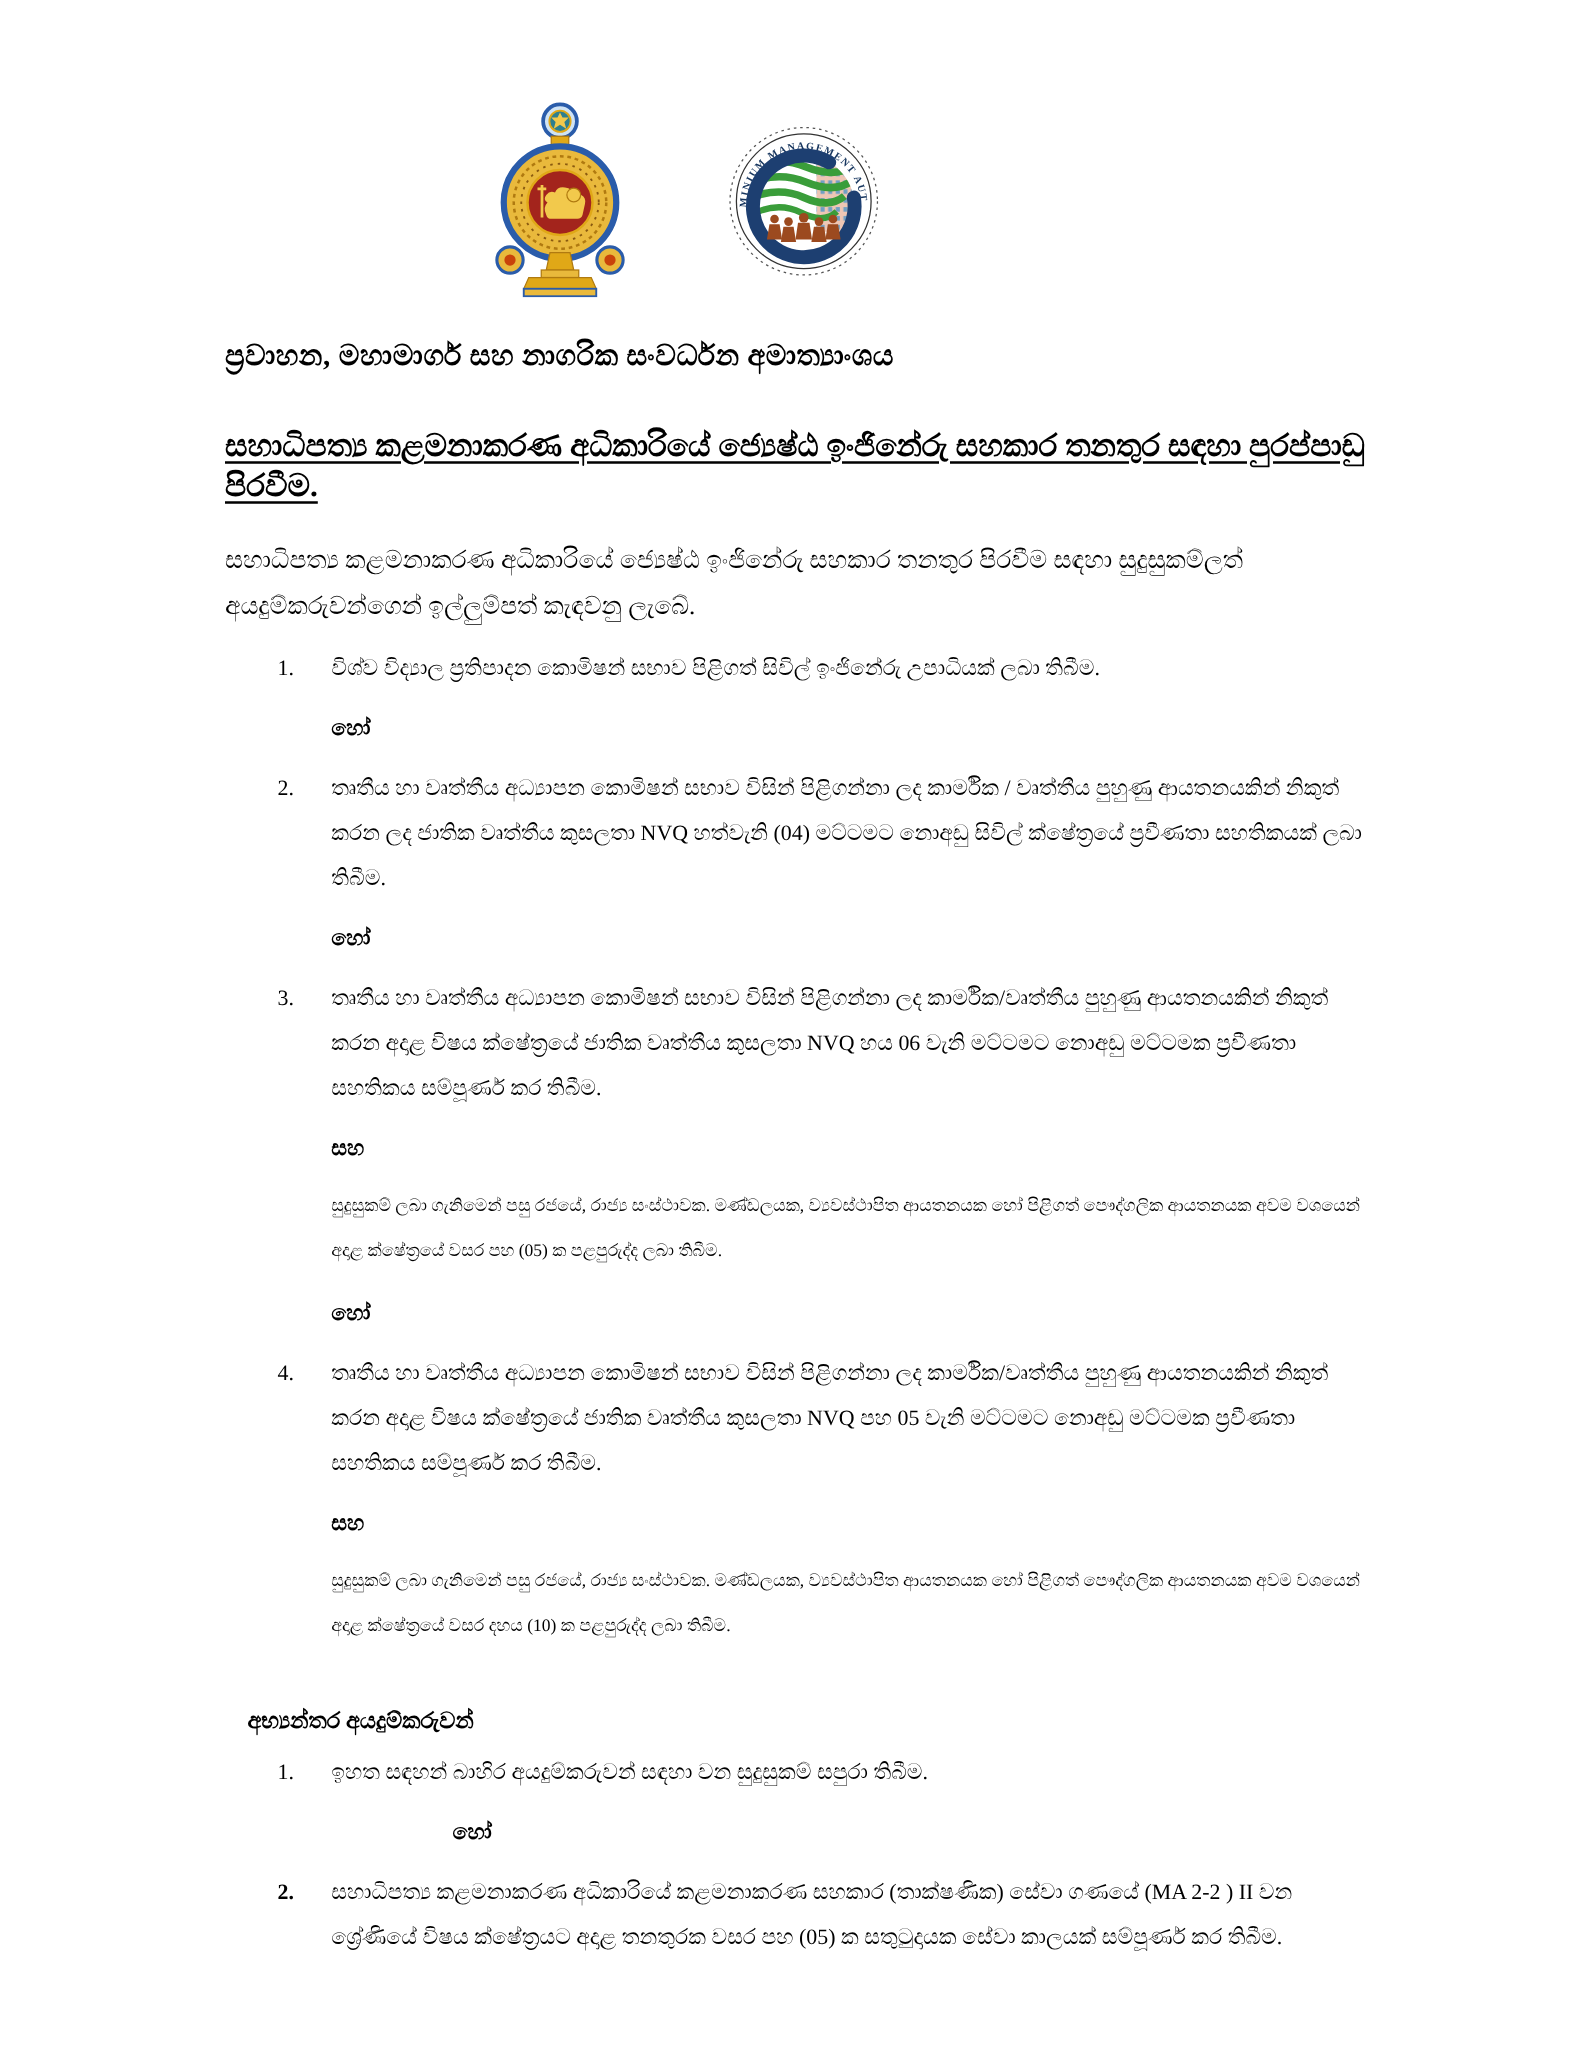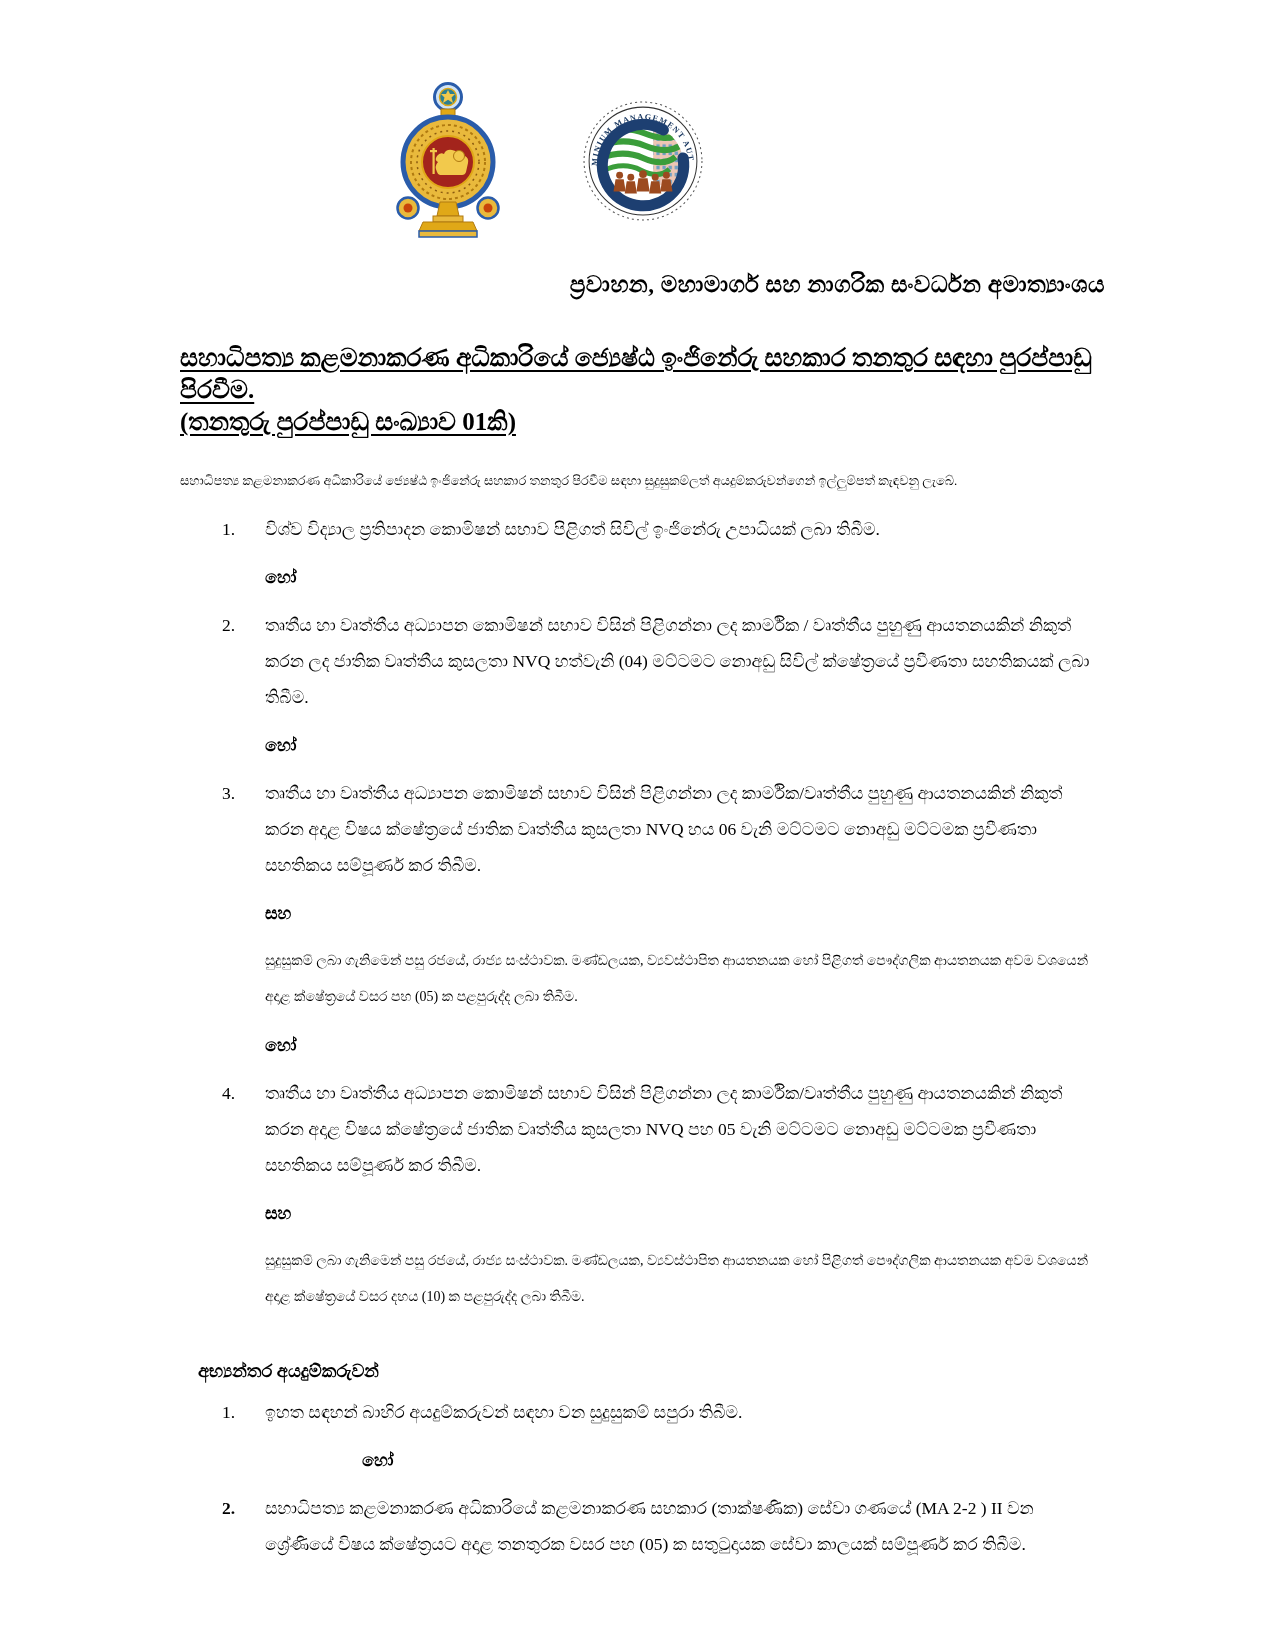--- a/index.html
+++ b/index.html
@@ -5,25 +5,25 @@
   html,body{margin:0;padding:0;background:#ffffff;}
   body{
     width:1275px;height:1650px;position:relative;overflow:hidden;
     font-family:"Liberation Serif","DejaVu Serif",serif;color:#000;
   }
   .page{padding:0 170px 0 180px;}
   header.logos{position:relative;height:238px;}
   .emblem{position:absolute;left:212px;top:80px;width:112px;height:158px;}
   .cma{position:absolute;left:402px;top:100px;width:122px;height:122px;}
   h1.ministry{
-    margin:34px 0 0 0;text-align:right;font-size:23px;font-weight:bold;letter-spacing:0.5px;
+    margin:34px 0 0 0;text-align:left;font-size:23px;font-weight:bold;letter-spacing:0.5px;
   }
   .notice-heading{margin-top:44px;font-size:25px;font-weight:bold;line-height:32px;}
   .notice-heading .u{text-decoration:underline;text-underline-offset:4px;}
-  p.intro{margin:24px 0 0 0;font-size:13px;line-height:37px;}
+  p.intro{margin:24px 0 0 0;font-size:20px;line-height:37px;}
   .section-heading{margin-top:30px;font-size:18px;font-weight:bold;}
   .section-heading.internal{margin-top:46px;margin-left:18px;}
   .num-item{display:flex;margin-top:12px;font-size:17.5px;line-height:36px;}
   .num-item .num{flex:0 0 85px;box-sizing:border-box;padding-left:42px;}
   .num-item .txt{flex:1 1 auto;}
   .connector{margin:12px 0 0 85px;font-size:17.5px;font-weight:bold;line-height:36px;}
   .connector.deep{margin-left:182px;}
   .follow-para{margin:12px 0 0 85px;font-size:14px;line-height:36px;}
   .num-item.bold-num .num{font-weight:bold;}
 </style>
@@ -111,21 +111,20 @@
             </g>
         </g>
       </svg>
     </div>
   </header>
 
   <h1 class="ministry">ප්‍රවාහන, මහාමාර්ග සහ නාගරික සංවර්ධන අමාත්‍යාංශය</h1>
 
   <div class="notice-heading">
     <div class="u">සහාධිපත්‍ය කළමනාකරණ අධිකාරියේ ජ්‍යෙෂ්ඨ  ඉංජිනේරු සහකාර තනතුර සඳහා පුරප්පාඩු පිරවීම.</div>
-    <div class="u">(තනතුරු පුරප්පාඩු සංඛ්‍යාව 01කි)</div>
   </div>
 
   <p class="intro">සහාධිපත්‍ය කළමනාකරණ අධිකාරියේ ජ්‍යෙෂ්ඨ ඉංජිනේරු සහකාර තනතුර පිරවීම සඳහා සුදුසුකම්ලත් අයදුම්කරුවන්ගෙන් ඉල්ලුම්පත් කැඳවනු ලැබේ.</p>
 
 
   <div class="num-item">
     <span class="num">1.</span>
     <span class="txt">විශ්ව විද්‍යාල ප්‍රතිපාදන කොමිෂන් සභාව පිළිගත් සිවිල් ඉංජිනේරු උපාධියක් ලබා තිබීම.</span>
   </div>
   <div class="connector">හෝ</div>

